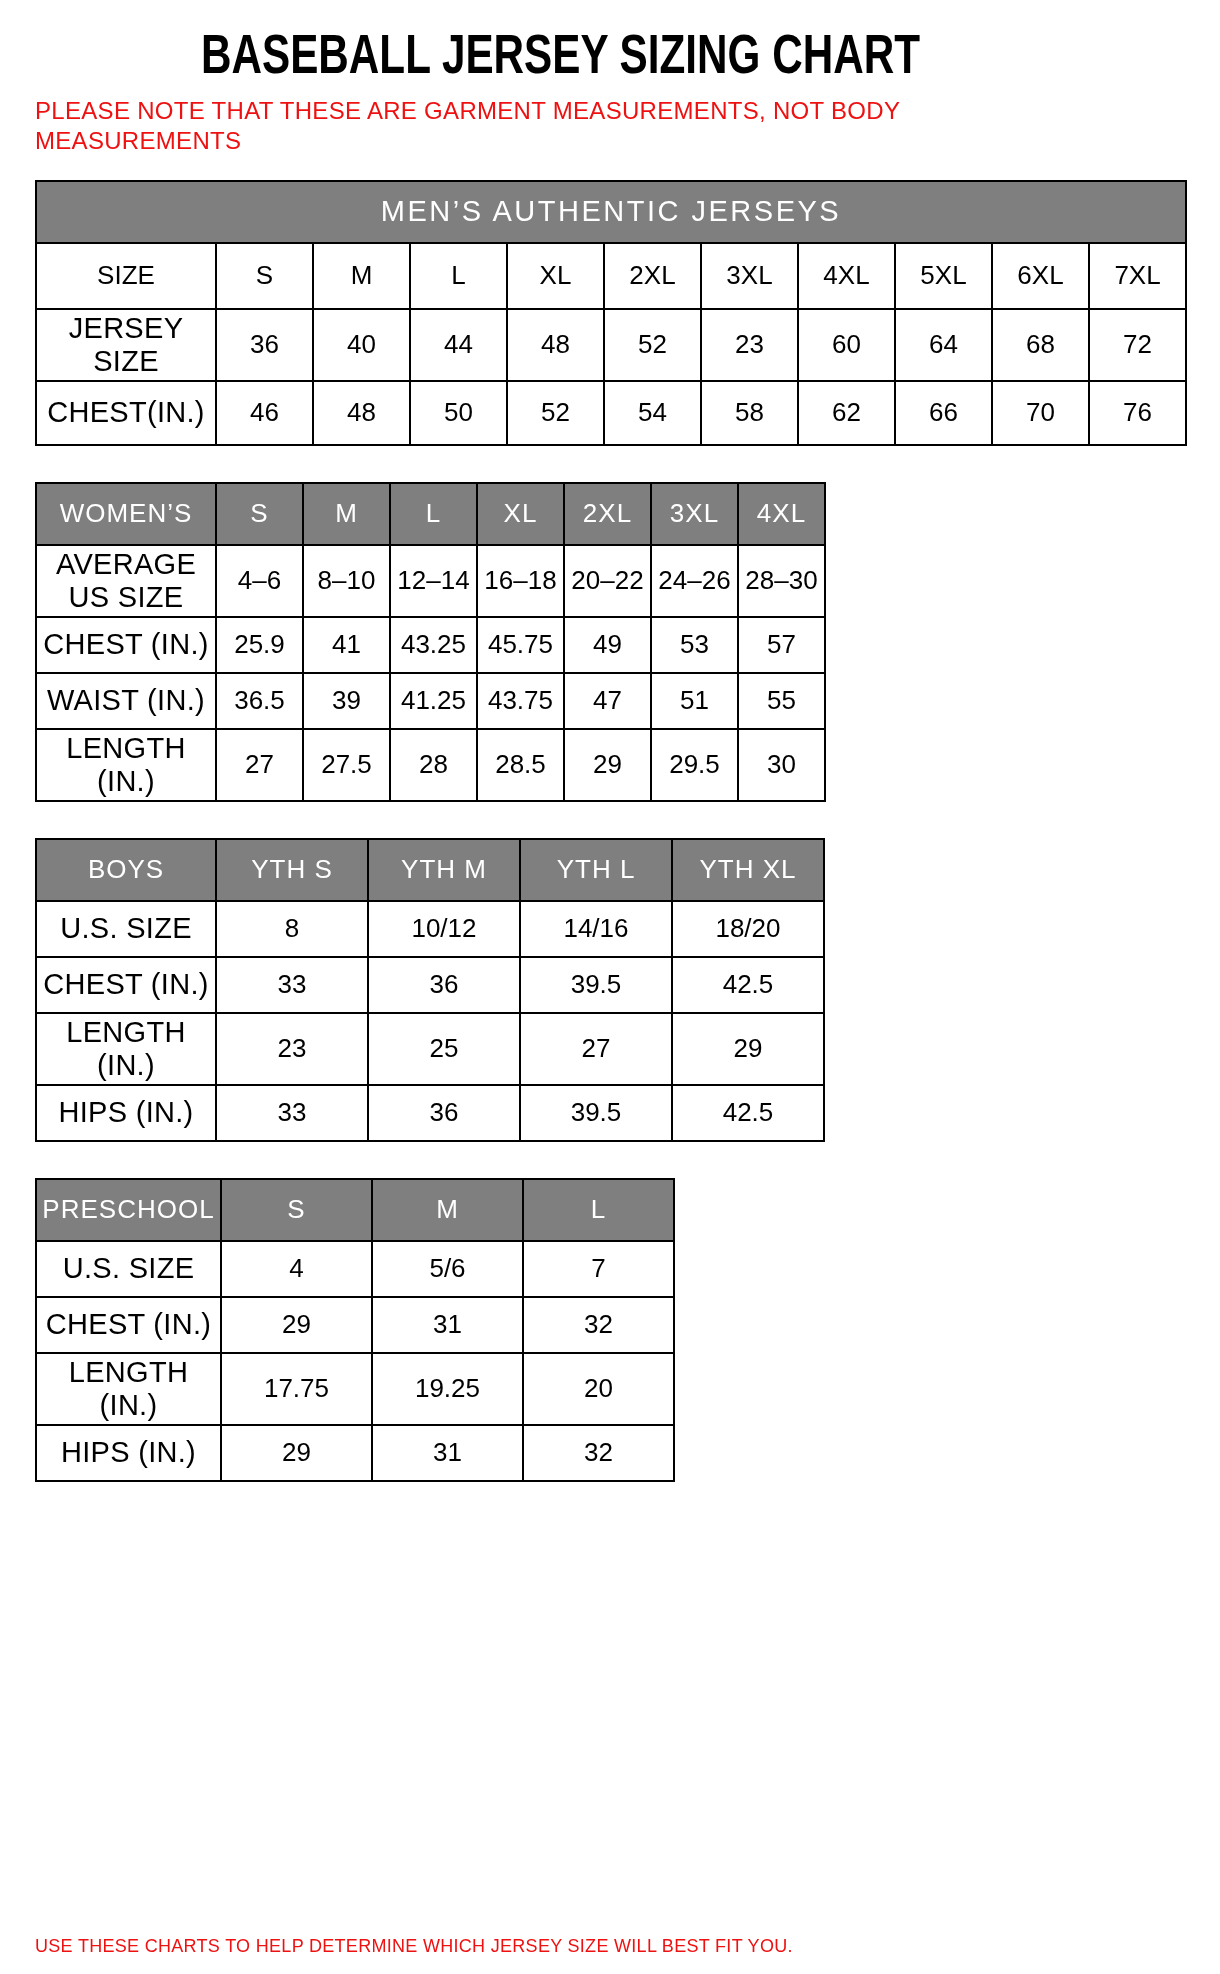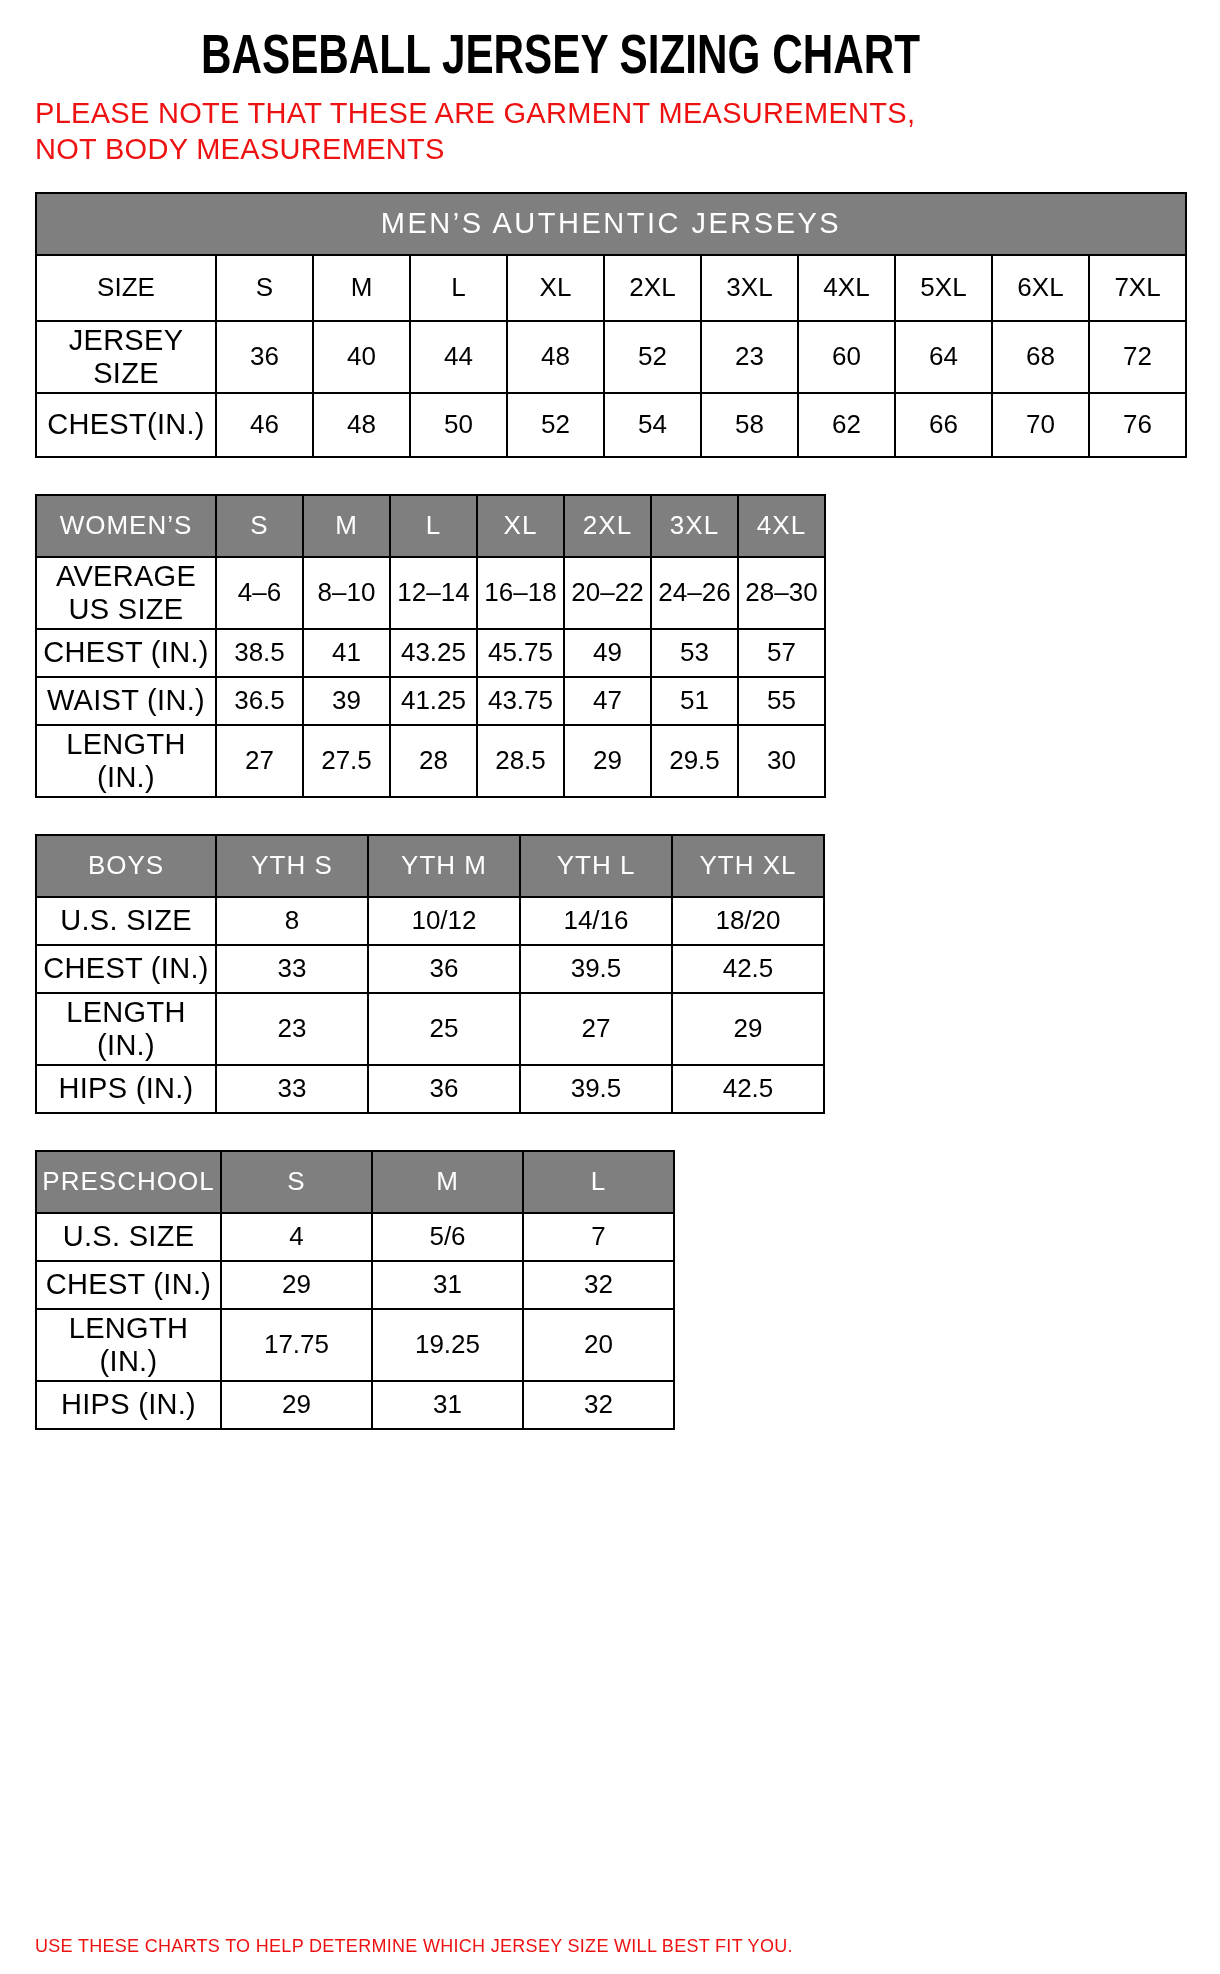--- a/index.html
+++ b/index.html
@@ -33,21 +33,21 @@
     font-weight:bold;
     letter-spacing:0px;
     transform:scale(0.88,1.14);
     transform-origin:left center;
     white-space:nowrap;
   }
   .note{
     margin:0 0 24px 0;
     max-width:900px;
     color:var(--accent-red);
-    font-size:29px;
+    font-size:24px;
     line-height:1.24;
     letter-spacing:0.3px;
   }
   #tables table{
     border-collapse:collapse;
     table-layout:fixed;
     margin:0 0 36px 0;
   }
   #tables td{
     border:2px solid #000;
@@ -72,21 +72,21 @@
     font-size:26px;
     letter-spacing:1px;
   }
   td.val{font-size:26px;}
   td.rlabel{
     font-size:29px;
     white-space:pre-line;
     letter-spacing:0.3px;
   }
   .t0 tr.data-row{height:64px;}
-  .t1 tr.data-row,.t2 tr.data-row,.t3 tr.data-row{height:48px;}
+  .t1 tr.data-row,.t2 tr.data-row,.t3 tr.data-row{height:56px;}
   .footer{
     position:absolute;
     left:35px;
     bottom:17px;
     margin:0;
     color:var(--accent-red);
     font-size:18px;
     letter-spacing:0.3px;
     white-space:nowrap;
   }
@@ -185,21 +185,21 @@
             <td class="val">4–6</td>
             <td class="val">8–10</td>
             <td class="val">12–14</td>
             <td class="val">16–18</td>
             <td class="val">20–22</td>
             <td class="val">24–26</td>
             <td class="val">28–30</td>
           </tr>
           <tr class="data-row">
             <td class="rlabel">CHEST (IN.)</td>
-            <td class="val">38.5</td>
+            <td class="val">25.9</td>
             <td class="val">41</td>
             <td class="val">43.25</td>
             <td class="val">45.75</td>
             <td class="val">49</td>
             <td class="val">53</td>
             <td class="val">57</td>
           </tr>
           <tr class="data-row">
             <td class="rlabel">WAIST (IN.)</td>
             <td class="val">36.5</td>

